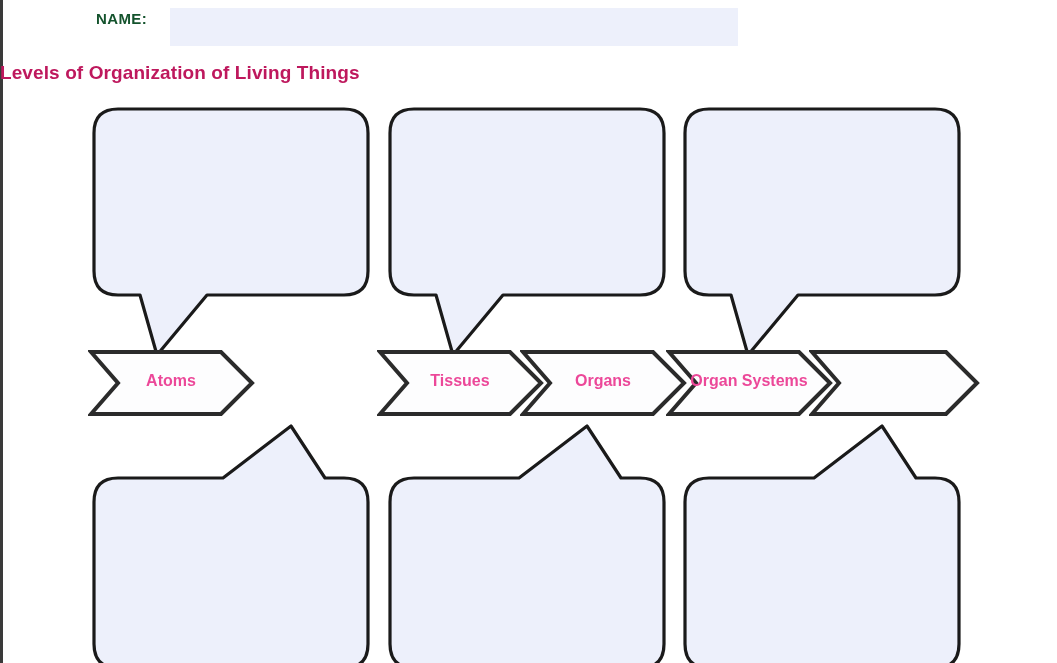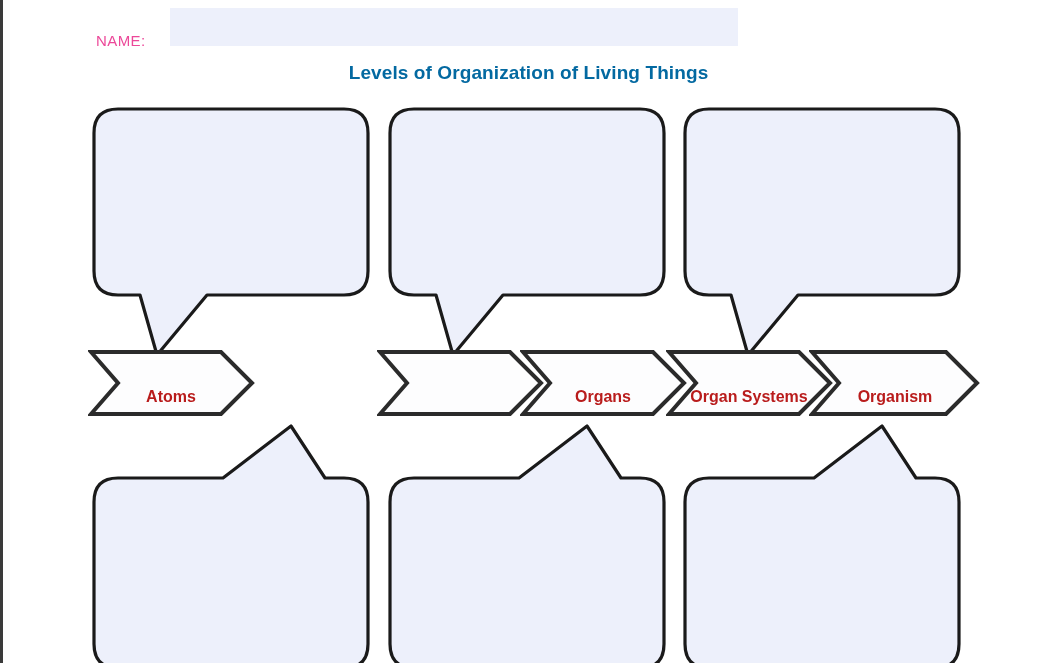--- a/index.html
+++ b/index.html
@@ -31,24 +31,24 @@
   #name-row {
     position: absolute;
     left: 96px;
     top: 8px;
     width: 660px;
     height: 40px;
   }
   #name-label {
     position: absolute;
     left: 0;
-    top: 24px;
+    top: 2px;
     font-size: 15px;
-    font-weight: normal;
-    color: #ec4899;
+    font-weight: bold;
+    color: #14532d;
     letter-spacing: 0.4px;
     white-space: nowrap;
   }
   #name-input {
     position: absolute;
     left: 74px;
     top: 0px;
     width: 568px;
     height: 38px;
     background: #edf0fb;
@@ -59,24 +59,23 @@
     font-family: "Liberation Sans", sans-serif;
     font-size: 15px;
     color: #222222;
   }
   
   #page-title {
     position: absolute;
     left: 0;
     top: 62px;
     width: 1057px;
-    text-align: center;
     font-size: 19px;
     font-weight: bold;
-    color: #0369a1;
+    color: #be185d;
     letter-spacing: 0.1px;
   }
   
   .callout {
     position: absolute;
   }
   .callout svg { display: block; }
   .callout-text {
     position: absolute;
     box-sizing: border-box;
@@ -92,29 +91,29 @@
     position: absolute;
     left: 88px;
     top: 348px;
     width: 895px;
     height: 72px;
   }
   .chevron { position: absolute; top: 0; }
   .chevron svg { display: block; }
   .chevron-label {
     position: absolute;
-    top: 16px;
+    top: 0;
     height: 66px;
     display: flex;
     align-items: center;
     justify-content: center;
     text-align: center;
     font-size: 16px;
     font-weight: bold;
-    color: #b91c1c;
+    color: #ec4899;
     line-height: 1.15;
     pointer-events: none;
   }
 </style>
 </head>
 <body>
 
 <div id="worksheet">
 
   <div id="left-edge-bar"></div>
@@ -198,20 +197,21 @@
         <path d="M 3 4 L 133 4 L 164 35 L 133 66 L 3 66 L 30 35 Z" fill="#fdfdfe" stroke="#2b2b2b" stroke-width="4" stroke-linejoin="miter"></path>
       </svg>
       <div class="chevron-label" style="left:24px; width:118px;">Atoms</div>
     </div>
 
 
     <div class="chevron" style="left:289px;">
       <svg width="168" height="70" viewBox="0 0 168 70">
         <path d="M 3 4 L 133 4 L 164 35 L 133 66 L 3 66 L 30 35 Z" fill="#fdfdfe" stroke="#2b2b2b" stroke-width="4" stroke-linejoin="miter"></path>
       </svg>
+      <div class="chevron-label" style="left:24px; width:118px;">Tissues</div>
     </div>
 
     <div class="chevron" style="left:578px;">
       <svg width="168" height="70" viewBox="0 0 168 70">
         <path d="M 3 4 L 133 4 L 164 35 L 133 66 L 3 66 L 30 35 Z" fill="#fdfdfe" stroke="#2b2b2b" stroke-width="4" stroke-linejoin="miter"></path>
       </svg>
       <div class="chevron-label" style="left:24px; width:118px;">Organ
 Systems</div>
     </div>
 
@@ -219,21 +219,20 @@
       <svg width="168" height="70" viewBox="0 0 168 70">
         <path d="M 3 4 L 133 4 L 164 35 L 133 66 L 3 66 L 30 35 Z" fill="#fdfdfe" stroke="#2b2b2b" stroke-width="4" stroke-linejoin="miter"></path>
       </svg>
       <div class="chevron-label" style="left:24px; width:118px;">Organs</div>
     </div>
 
     <div class="chevron" style="left:721px;">
       <svg width="172" height="70" viewBox="0 0 172 70">
         <path d="M 3 4 L 137 4 L 168 35 L 137 66 L 3 66 L 30 35 Z" fill="#fdfdfe" stroke="#2b2b2b" stroke-width="4" stroke-linejoin="miter"></path>
       </svg>
-      <div class="chevron-label" style="left:26px; width:120px;">Organism</div>
     </div>
 
   </div>
 
   <div class="callout" style="left:90px; top:422px;">
     <svg width="282" height="245" viewBox="0 0 282 245">
       <path d="M 4 80
                Q 4 56 28 56
                L 133 56
                L 201 4

